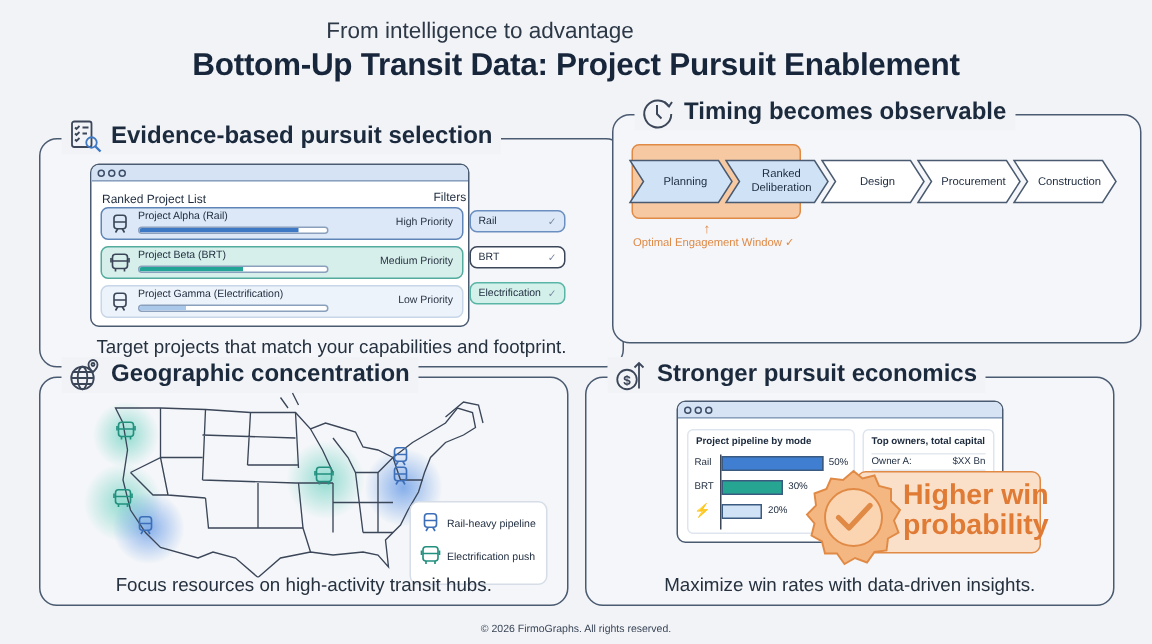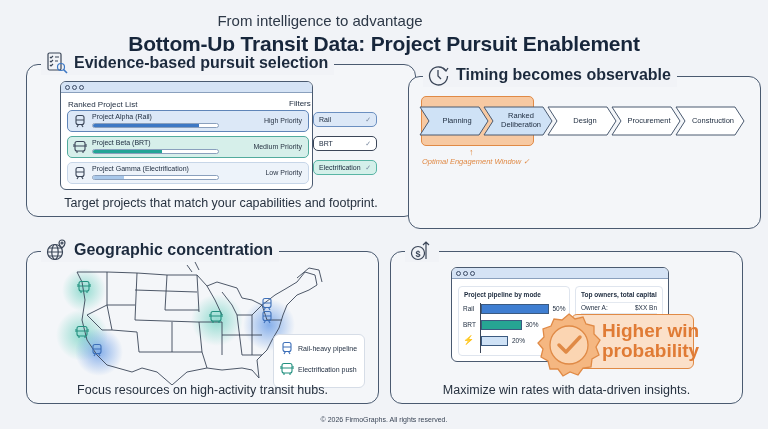--- a/index.html
+++ b/index.html
@@ -27,21 +27,21 @@
 .legend{position:absolute;background:#fff;border:1px solid #d6dde7;border-radius:6px;padding:6px 6px 4px;font-size:7px;color:#1c2a3d}
 .lrow{display:flex;align-items:center;gap:4px;margin-bottom:6px}
 .footer{position:absolute;top:416px;left:0;width:768px;text-align:center;font-size:7px;color:#3a4556}
 </style>
 </head>
 <body>
 
 <div class="hdr-sub">From intelligence to advantage</div>
 <div class="hdr-title">Bottom-Up Transit Data: Project Pursuit Enablement</div>
 
-<div class="panel" style="left:26px;top:64px;width:390px;height:153px;">
+<div class="panel" style="left:26px;top:92px;width:390px;height:153px;">
   <div class="ptitle">
     <svg viewBox="0 0 24 24" fill="none" stroke="#3b4658" stroke-width="1.2">
         <rect x="3" y="2" width="13" height="17" rx="1.5"></rect>
         <path d="M5 6l1 1 2-2M10 6h4M5 10l1 1 2-2M10 10h3M5 14l1 1 2-2"></path>
         <circle cx="16" cy="16" r="3.5" stroke="#3d78c4"></circle>
         <path d="M18.5 18.5L22 22" stroke="#3d78c4" stroke-width="1.6"></path>
       </svg>
     <span>Evidence-based pursuit selection</span>
   </div>
   <div class="win" style="left:33px;top:16px;width:253px;height:109px;">
@@ -141,21 +141,21 @@
         <span style="max-width:46px;margin-left:6px">Procurement</span>
       </div>
       <div class="chev" style="left: 266px; top: 29px; width: 70px;">
         <svg width="70" height="30" viewBox="0 0 70 30">
           <path d="M1 1 L60 1 L69 15 L60 29 L1 29 L10 15 Z" fill="#ffffff" stroke="#4a5a70" stroke-width="1"></path>
         </svg>
         <span style="max-width:46px;margin-left:6px">Construction</span>
       </div>
     </div>
   <div style="position:absolute;left:60px;top:70px;font-size:9px;color:#e08a46;">↑</div>
-  <div style="position:absolute;left:13px;top:80px;font-size:7.5px;color:#e08a46;font-style:italic;">Optimal Engagement Window ✓</div>
+  <div style="position:absolute;left:13px;top:80px;font-size:7.5px;color:#e08a46;">Optimal Engagement Window ✓</div>
 </div>
 
 <div class="panel" style="left:26px;top:251px;width:353px;height:153px;">
   <div class="ptitle">
     <svg viewBox="0 0 24 24" fill="none" stroke="#3b4658" stroke-width="1.2">
         <circle cx="10" cy="14" r="7.5"></circle>
         <ellipse cx="10" cy="14" rx="3.2" ry="7.5"></ellipse>
         <path d="M2.5 14h15M3.5 10h13M3.5 18h13"></path>
         <path d="M17 2a3 3 0 0 1 3 3c0 2.5-3 5-3 5s-3-2.5-3-5a3 3 0 0 1 3-3z" fill="#f1f3f7"></path>
         <circle cx="17" cy="5" r="1"></circle>
@@ -233,20 +233,21 @@
   <div class="caption" style="top:131px;">Focus resources on high-activity transit hubs.</div>
 </div>
 
 <div class="panel" style="left:390px;top:251px;width:353px;height:153px;">
   <div class="ptitle">
     <svg viewBox="0 0 24 24" fill="none" stroke="#3b4658" stroke-width="1.2">
         <circle cx="9" cy="15" r="6.5"></circle>
         <text x="9" y="18.5" font-size="9" text-anchor="middle" fill="#3b4658" stroke="none" font-family="Liberation Sans, sans-serif">$</text>
         <path d="M17 21V4M14 7l3-3 3 3"></path>
       </svg>
+    <span>Stronger pursuit economics</span>
   </div>
   <div class="win" style="left:60px;top:15px;width:218px;height:95px;">
     <div class="winbar">
         <span class="dot"></span>
         <span class="dot"></span>
         <span class="dot"></span>
       </div>
     <div style="position:absolute;left:6px;top:18px;width:112px;height:70px;border:1px solid #dfe5ee;border-radius:4px;">
       <div style="position:absolute;left:5px;top:4px;font-size:6.5px;font-weight:bold;">Project pipeline by mode</div>
       <div style="position:absolute;left:21px;top:16px;width:1.2px;height:50px;background:#3b4658;"></div>

